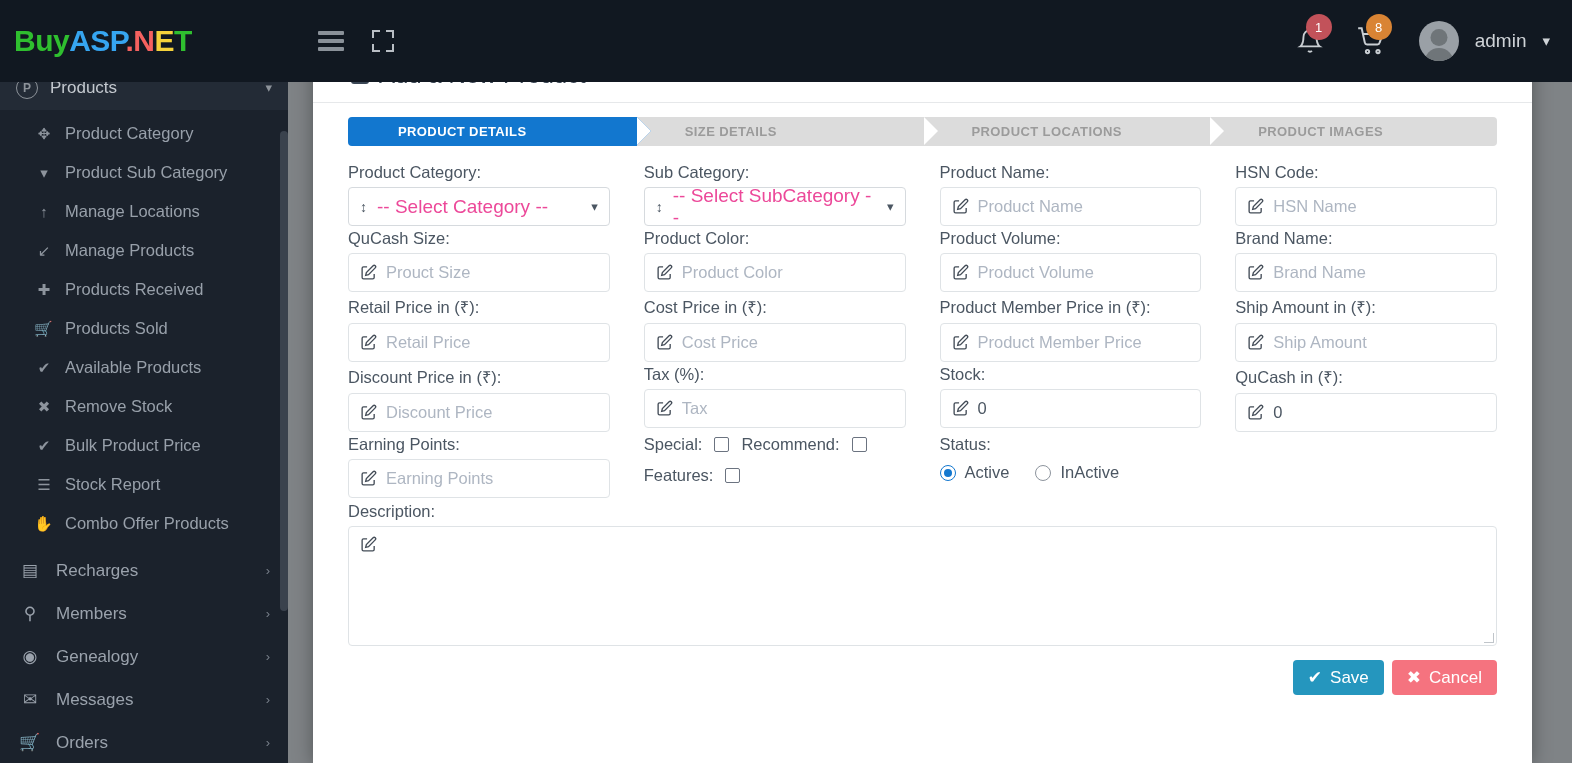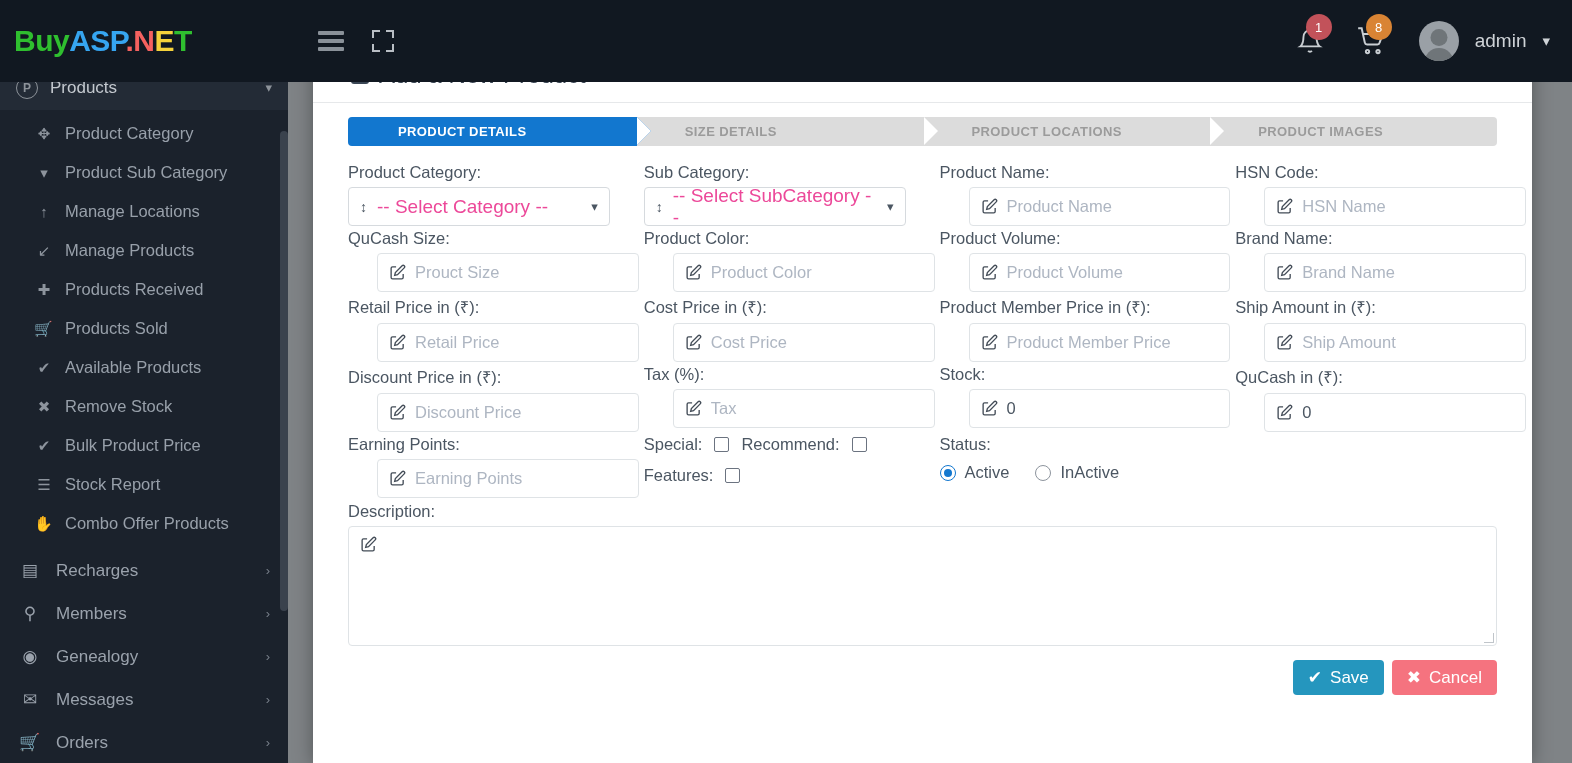--- a/index.html
+++ b/index.html
@@ -133,21 +133,21 @@
     border-left:14px solid #ffffff;
   }
   .step:first-child .notch { display:none; }
 
   
   .row { display:flex; gap:34px; margin-bottom:3px; }
   .fld { flex:1; min-width:0; }
   .lbl { font-size:16.5px; color:#4b5662; margin-bottom:5px; display:block; }
   .inp {
     width:100%; height:39px; border:1px solid #dfe3e6; border-radius:4px;
-    display:flex; align-items:center; gap:9px; padding:0 11px; background:#fff;margin-left:29px;
+    display:flex; align-items:center; gap:9px; padding:0 11px; background:#fff;
   }
   .inp .pen { flex:none; }
   .ph { color:#aeb6c2; font-size:16.5px; }
   .val { color:#4b5662; font-size:16.5px; }
   .sel {
     width:100%; height:39px; border:1px solid #d6dade; border-radius:4px;
     display:flex; align-items:center; gap:10px; padding:0 11px; background:#fff; cursor:pointer;
   }
   .sel .sorti { flex:none; color:#4b5662; font-size:14px; line-height:1; }
   .sel .seltxt { color:#ec4899; font-size:19px; }

